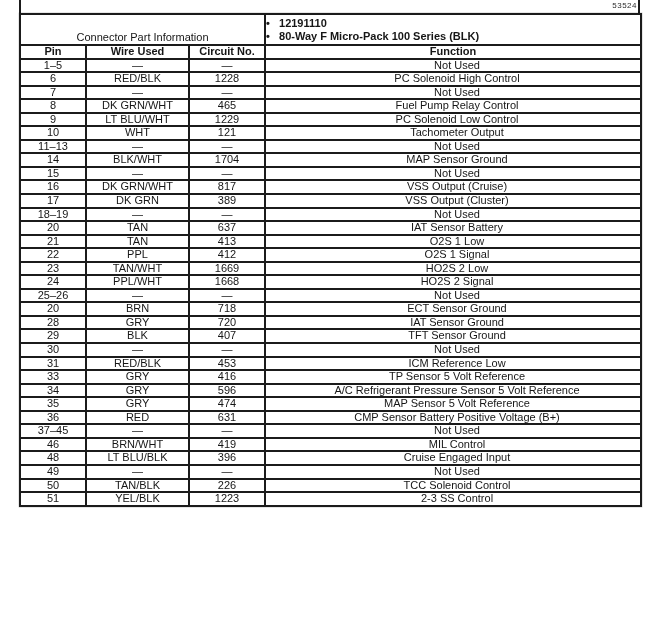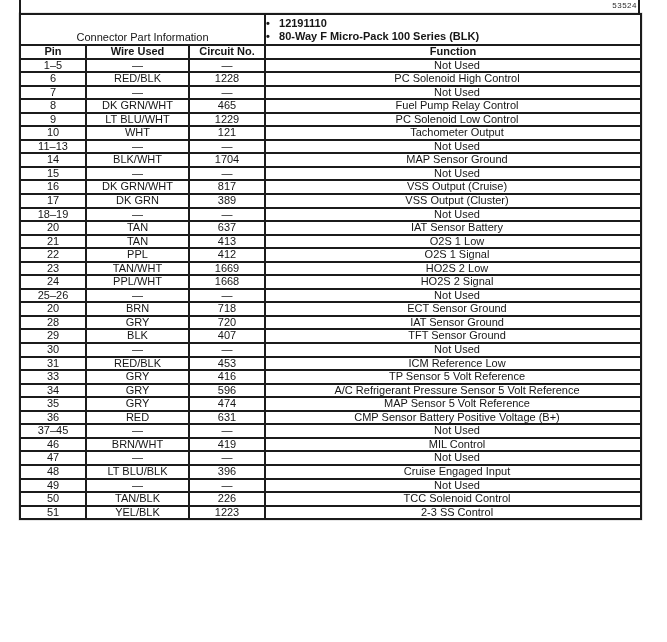--- a/index.html
+++ b/index.html
@@ -327,26 +327,20 @@
     <td class="c-func">Not Used</td>
   </tr>
 
   <tr class="data-row">
     <td class="c-pin">46</td>
     <td class="c-wire">BRN/WHT</td>
     <td class="c-circ">419</td>
     <td class="c-func">MIL Control</td>
   </tr>
 
-  <tr class="data-row">
-    <td class="c-pin">47</td>
-    <td class="c-wire">—</td>
-    <td class="c-circ">—</td>
-    <td class="c-func">Not Used</td>
-  </tr>
 
   <tr class="data-row">
     <td class="c-pin">48</td>
     <td class="c-wire">LT BLU/BLK</td>
     <td class="c-circ">396</td>
     <td class="c-func">Cruise Engaged Input</td>
   </tr>
 
   <tr class="data-row">
     <td class="c-pin">49</td>

